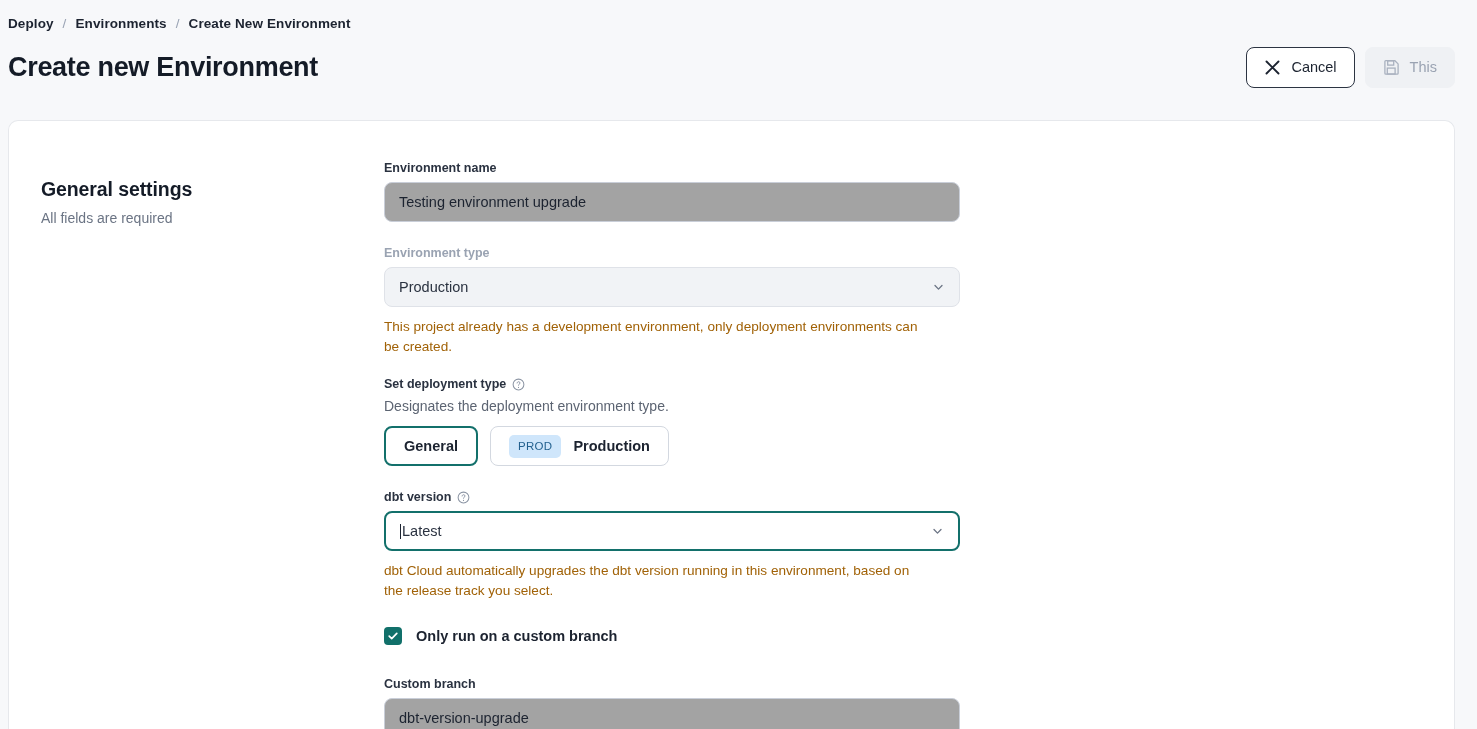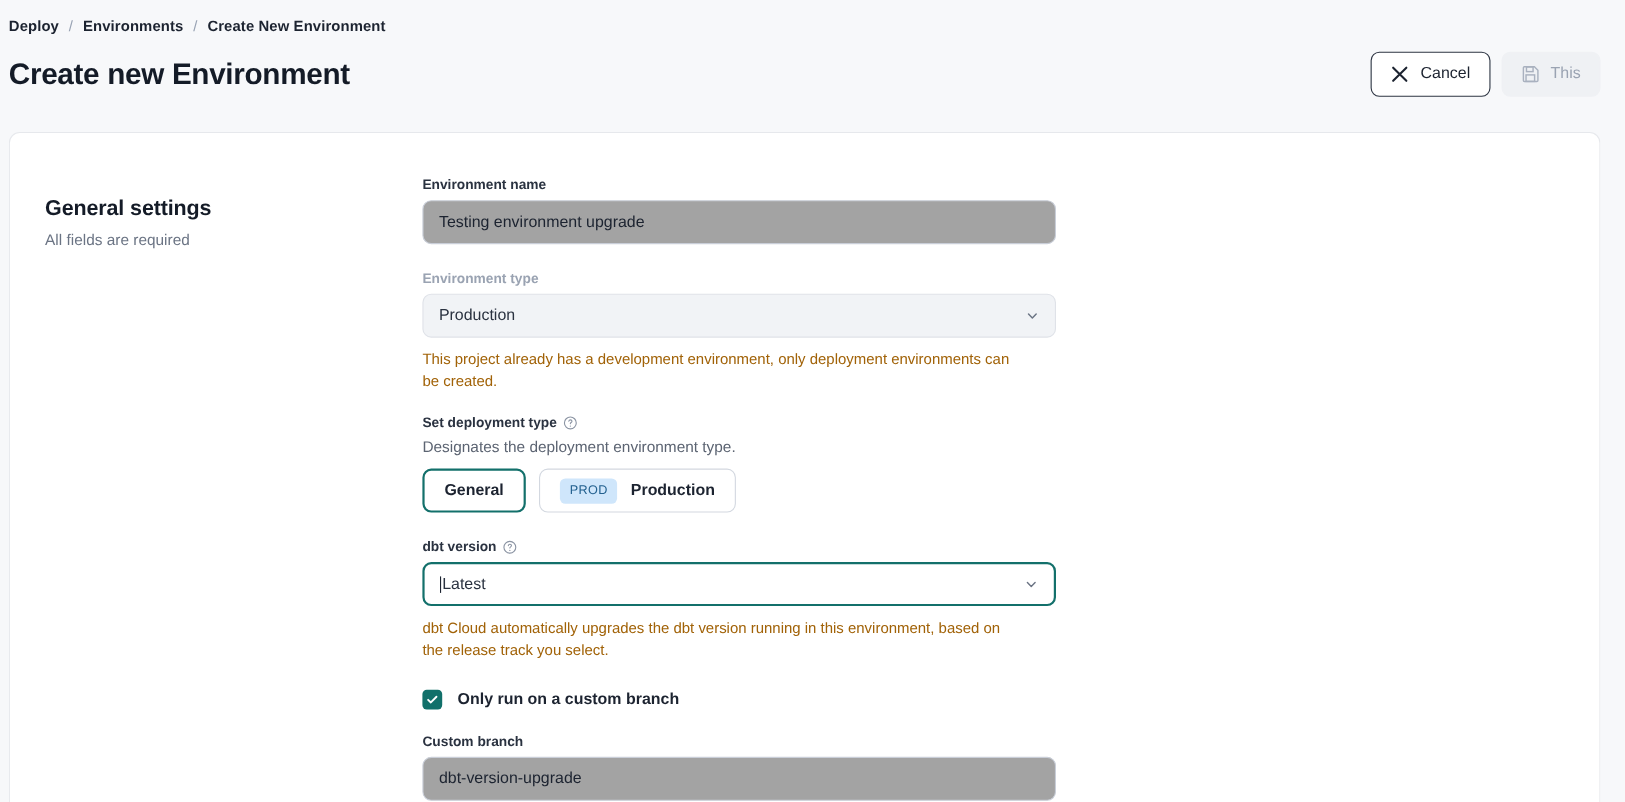--- a/index.html
+++ b/index.html
@@ -204,21 +204,21 @@
   }
   .badge-stg { background: #c8f2dc; color: #1f6b48; }
   .badge-prod { background: #cfe6fb; color: #23618f; }
 
   
   .check-row {
     display: flex;
     align-items: center;
     gap: 14px;
     margin-top: 26px;
-    margin-bottom: 22px;
+    margin-bottom: 32px;
   }
   .checkbox {
     width: 18px; height: 18px;
     border-radius: 4px;
     background: #11706a;
     display: flex;
     align-items: center;
     justify-content: center;
     cursor: pointer;
     flex: 0 0 18px;

